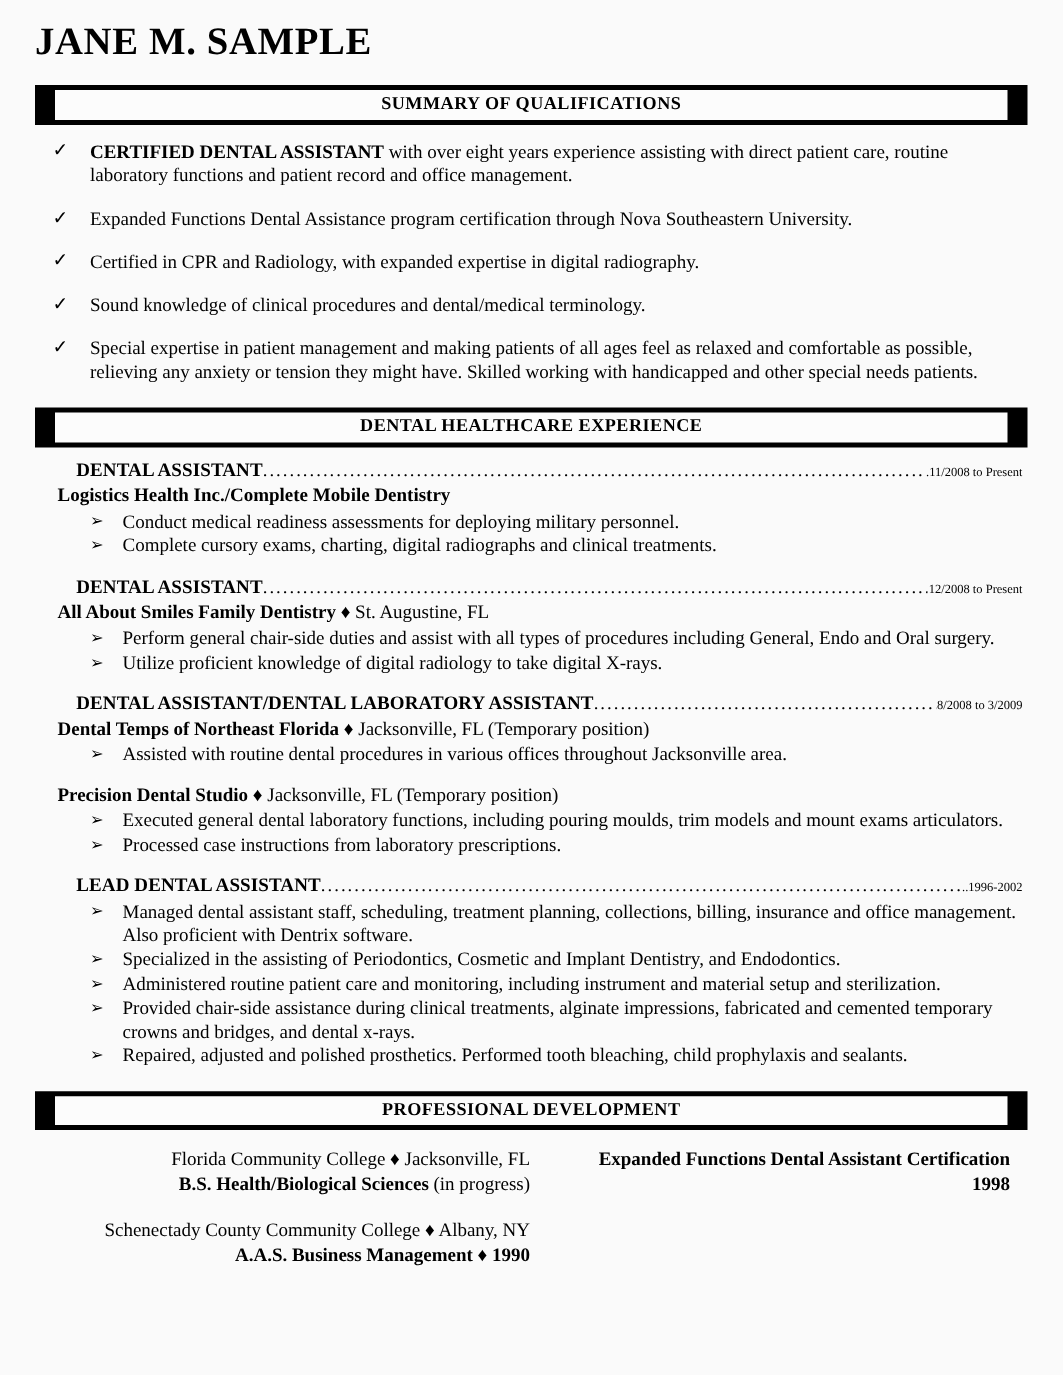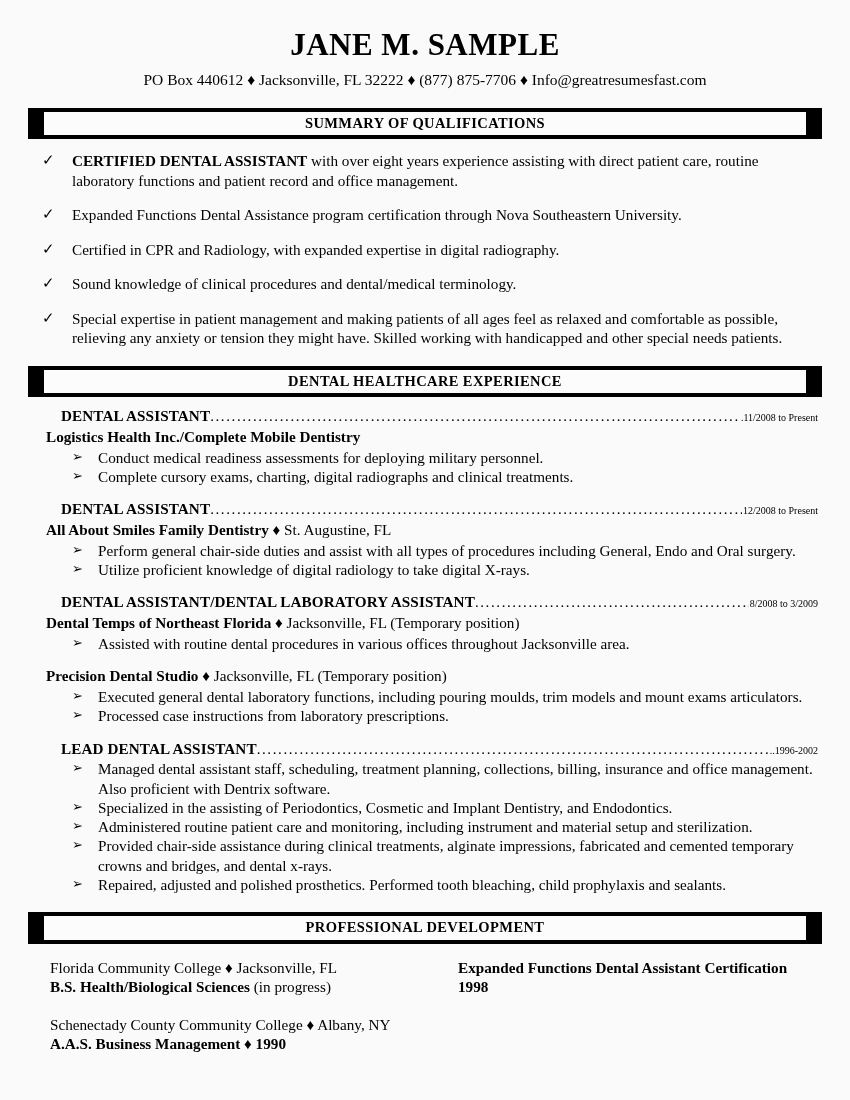--- a/index.html
+++ b/index.html
@@ -17,25 +17,25 @@
   .page {
     position: relative;
     width: 850px;
     height: 1100px;
     box-sizing: border-box;
     padding: 0 28px;
   }
 
   
   .name {
-    text-align: center;
+    text-align: left;
     font-size: 31px;
     font-weight: bold;
     letter-spacing: 0.5px;
-    margin-top: 28px;
+    margin-top: 16px;
     line-height: 1.1;
   }
   .contact {
     text-align: center;
     font-size: 15.5px;
     margin-top: 9px;
     line-height: 1.2;
   }
 
   
@@ -153,38 +153,38 @@
     box-sizing: border-box;
     padding-right: 10px;
   }
   .edu-col.right {
     padding-left: 24px;
   }
   .edu-entry {
     margin-bottom: 18px;
     font-size: 15.2px;
     line-height: 1.28;
+    text-align: right;
   }
   .edu-school {
     font-weight: normal;
   }
   .edu-degree {
     font-weight: bold;
   }
   .edu-degree .note {
     font-weight: normal;
   }
 </style>
 </head>
 <body>
 
 <div class="page">
 
   <div class="name">JANE M. SAMPLE</div>
-  <div class="contact">PO Box 440612 ♦ Jacksonville, FL 32222 ♦ (877) 875-7706 ♦ Info@greatresumesfast.com</div>
 
   <div class="section-bar">
     <div class="section-bar-inner">SUMMARY OF QUALIFICATIONS</div>
   </div>
 
   <div class="summary" id="summary-list">
       <div class="summary-item">
         <span class="chk">✓</span>
         <span class="txt"><b>CERTIFIED DENTAL ASSISTANT</b> with over eight years experience assisting with direct patient care, routine laboratory functions and patient record and office management.</span>
       </div>

